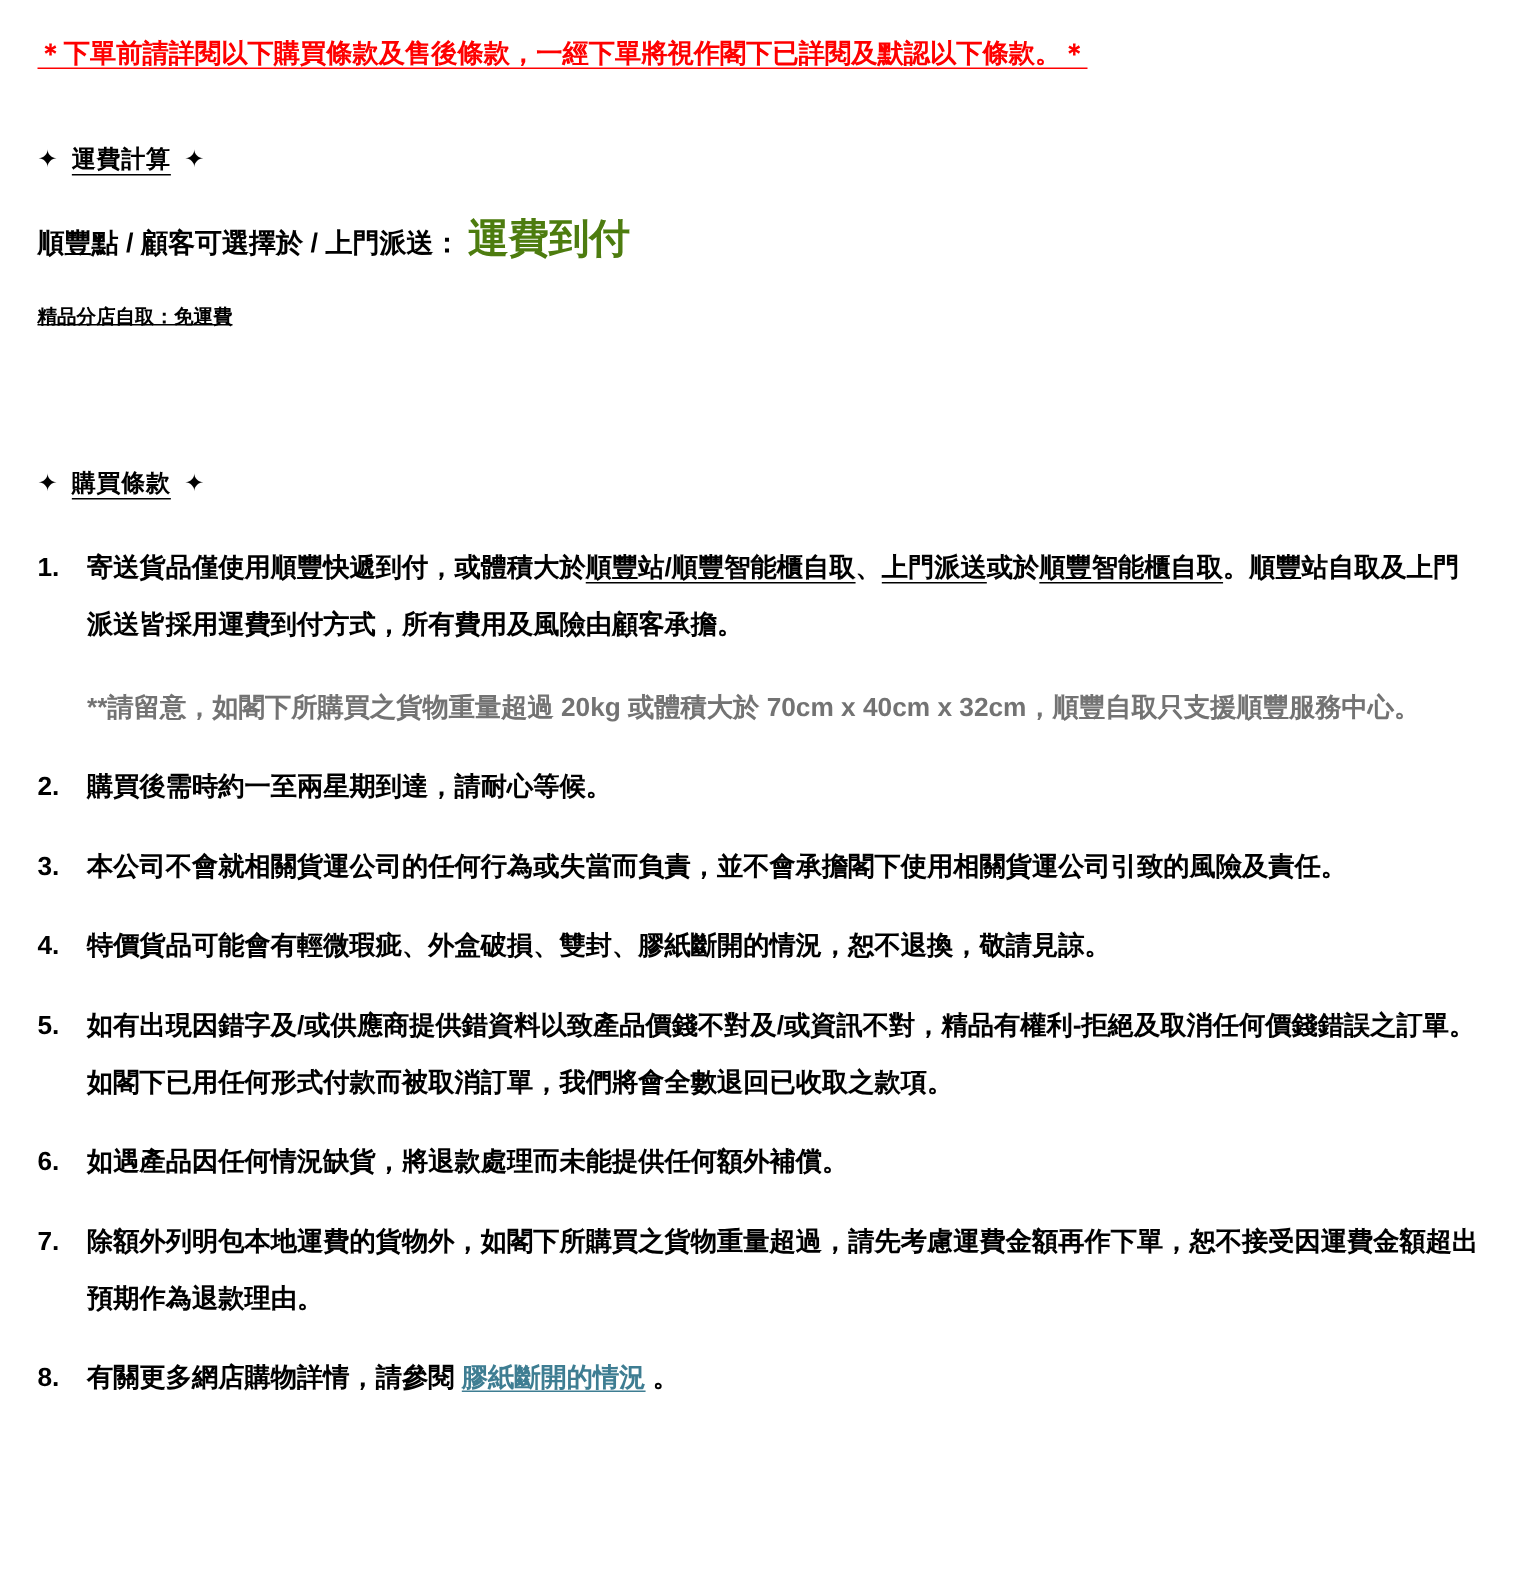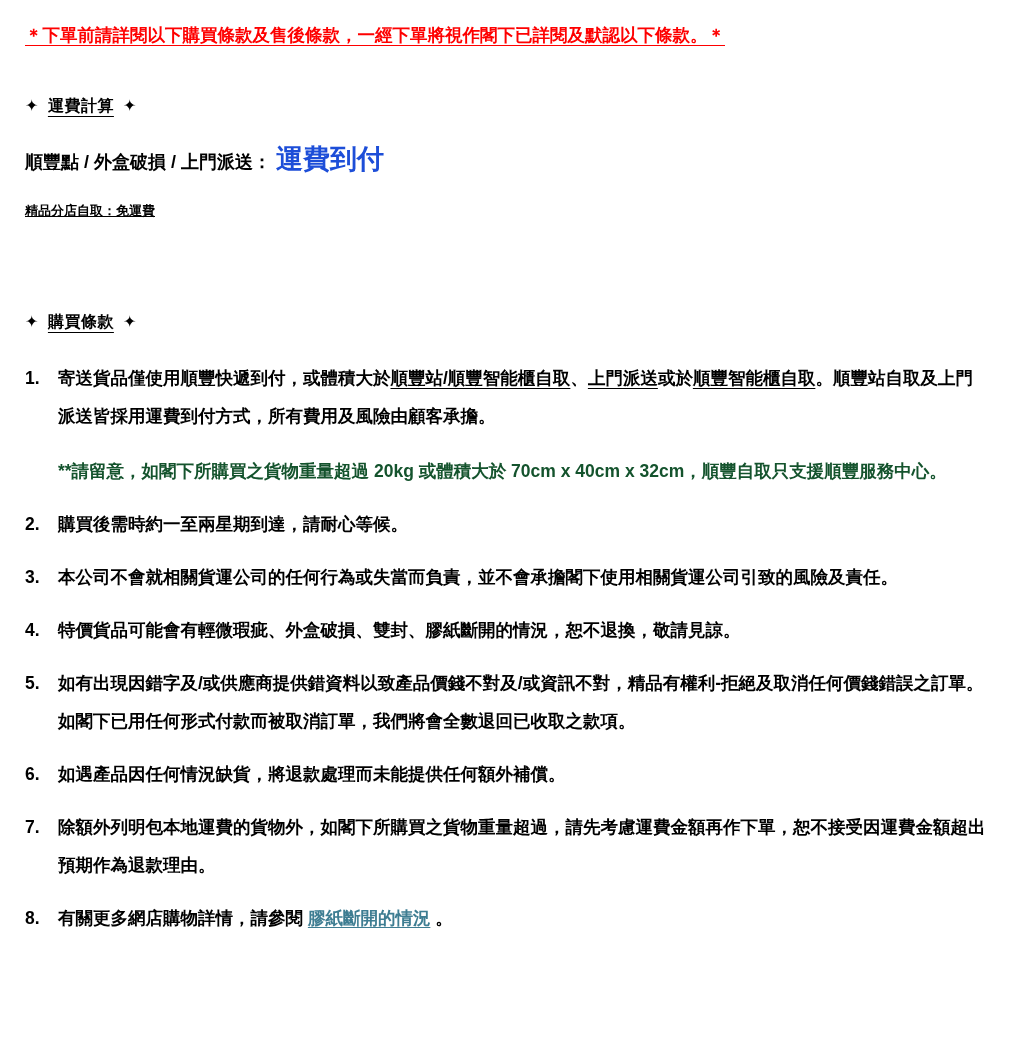--- a/index.html
+++ b/index.html
@@ -33,21 +33,21 @@
     text-underline-offset: 5px;
     margin: 0 9px;
   }
   .shipping-heading { margin-top: 48px; }
   .ship-line {
     font-size: 18px;
     margin: 24px 0 0 0;
     line-height: 36px;
   }
   .big-red {
-    color: #1d4ed8;
+    color: #4d7c0f;
     font-size: 27px;
     margin-left: 5px;
   }
   .ship-line2 {
     font-size: 13px;
     margin: 16px 0 0 0;
     line-height: 30px;
     text-decoration: underline;
   }
   .terms-heading { margin-top: 86px; }
@@ -62,40 +62,40 @@
   .term-body {
     flex: 1;
     font-size: 17.5px;
     line-height: 38px;
   }
   .u {
     text-decoration: underline;
     text-underline-offset: 4px;
   }
   .red-note {
-    color: #14532d;
+    color: #737373;
     margin: 17px 0 0 0;
   }
   .term-link {
     color: #3e7d92;
     text-decoration: underline;
     text-underline-offset: 3px;
     cursor: pointer;
   }
 </style>
 </head>
 <body>
 
 <div class="page">
 
   <p class="notice">＊下單前請詳閱以下購買條款及售後條款，一經下單將視作閣下已詳閱及默認以下條款。＊</p>
 
   <p class="section-heading shipping-heading"><span>✦</span><span class="heading-text">運費計算</span><span>✦</span></p>
 
-  <p class="ship-line"><span>順豐點 / 外盒破損 / 上門派送：</span><span class="big-red">運費到付</span></p>
+  <p class="ship-line"><span>順豐點 / 顧客可選擇於 / 上門派送：</span><span class="big-red">運費到付</span></p>
 
   <p class="ship-line2">精品分店自取：免運費</p>
 
   <p class="section-heading terms-heading"><span>✦</span><span class="heading-text">購買條款</span><span>✦</span></p>
 
   <div class="terms-list">
 
     <div class="term-item">
       <div class="term-num">1.</div>
       <div class="term-body">

